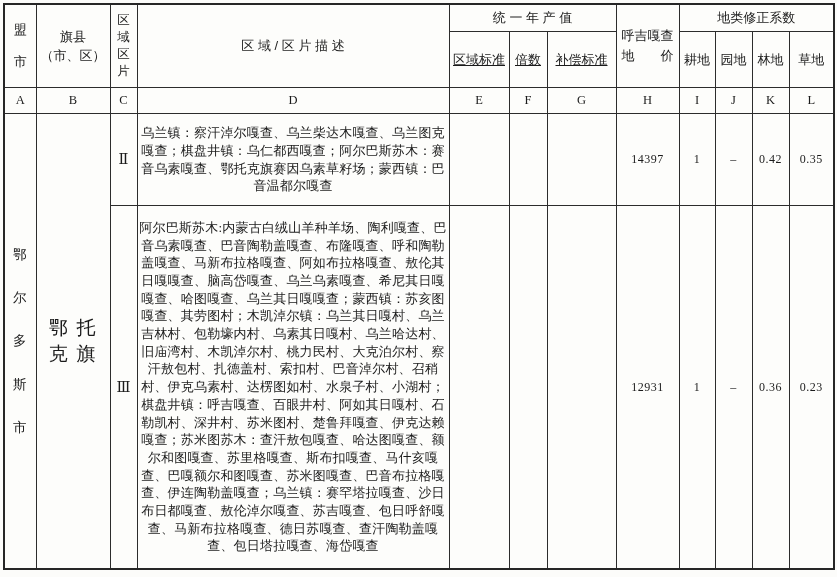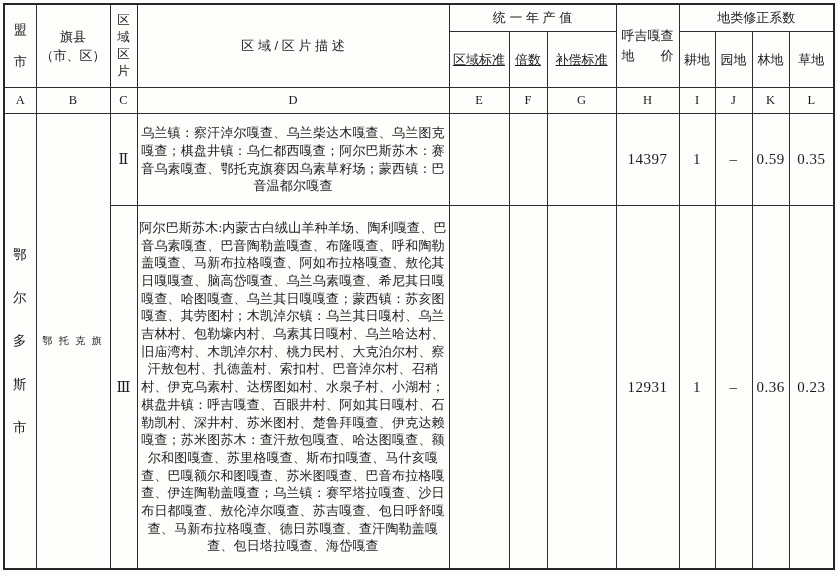--- a/index.html
+++ b/index.html
@@ -35,30 +35,30 @@
   }
   .pre{white-space:pre-line;}
   .vh-league{line-height:2.5;}          
   .vh-zone{line-height:1.35;font-size:12.5px;} 
   .zoneprice{line-height:1.55;}
   
   .letter{font-size:12.5px;font-family:"Liberation Serif","DejaVu Serif",serif;}
   tr.letters td{height:25px;}
   
   .vbody-league{line-height:3.2;font-size:13.5px;white-space:pre-line;letter-spacing:1px;}
-  .banner{font-size:10px;letter-spacing:2px;}
+  .banner{font-size:19px;letter-spacing:2px;}
   .roman{font-size:14.5px;}
   .desc{
     text-align:left;
     padding:8px 8px;
     font-size:13px;
     line-height:1.36;
     letter-spacing:0.2px;
   }
-  .num{font-size:15px;letter-spacing:0.5px;}
+  .num{font-size:12px;letter-spacing:0.5px;}
   
   tr.hr1 th{height:26px;}
   tr.hr2 th{height:55px;}
   tr.hr3 th{height:33px;text-decoration:underline;}
   tr.rowII td{height:91px;}
 </style>
 </head>
 <body>
 
 <div class="sheet">
@@ -129,21 +129,21 @@
 市</td>
       <td rowspan="2" class="banner">鄂 托 克 旗</td>
       <td class="roman">Ⅱ</td>
       <td class="desc">乌兰镇：察汗淖尔嘎查、乌兰柴达木嘎查、乌兰图克嘎查；棋盘井镇：乌仁都西嘎查；阿尔巴斯苏木：赛音乌素嘎查、鄂托克旗赛因乌素草籽场；蒙西镇：巴音温都尔嘎查</td>
       <td class="num"></td>
       <td class="num"></td>
       <td class="num"></td>
       <td class="num">14397</td>
       <td class="num">1</td>
       <td class="num">–</td>
-      <td class="num">0.59</td>
+      <td class="num">0.42</td>
       <td class="num">0.35</td>
     </tr>
 
     <tr class="rowIII">
       <td class="roman">Ⅲ</td>
       <td class="desc">阿尔巴斯苏木:内蒙古白绒山羊种羊场、陶利嘎查、巴音乌素嘎查、巴音陶勒盖嘎查、布隆嘎查、呼和陶勒盖嘎查、马新布拉格嘎查、阿如布拉格嘎查、敖伦其日嘎嘎查、脑高岱嘎查、乌兰乌素嘎查、希尼其日嘎嘎查、哈图嘎查、乌兰其日嘎嘎查；蒙西镇：苏亥图嘎查、其劳图村；木凯淖尔镇：乌兰其日嘎村、乌兰吉林村、包勒壕内村、乌素其日嘎村、乌兰哈达村、旧庙湾村、木凯淖尔村、桃力民村、大克泊尔村、察汗敖包村、扎德盖村、索扣村、巴音淖尔村、召稍村、伊克乌素村、达楞图如村、水泉子村、小湖村；棋盘井镇：呼吉嘎查、百眼井村、阿如其日嘎村、石勒凯村、深井村、苏米图村、楚鲁拜嘎查、伊克达赖嘎查；苏米图苏木：查汗敖包嘎查、哈达图嘎查、额尔和图嘎查、苏里格嘎查、斯布扣嘎查、马什亥嘎查、巴嘎额尔和图嘎查、苏米图嘎查、巴音布拉格嘎查、伊连陶勒盖嘎查；乌兰镇：赛罕塔拉嘎查、沙日布日都嘎查、敖伦淖尔嘎查、苏吉嘎查、包日呼舒嘎查、马新布拉格嘎查、德日苏嘎查、查汗陶勒盖嘎查、包日塔拉嘎查、海岱嘎查</td>
       <td class="num"></td>
       <td class="num"></td>
       <td class="num"></td>
       <td class="num">12931</td>

